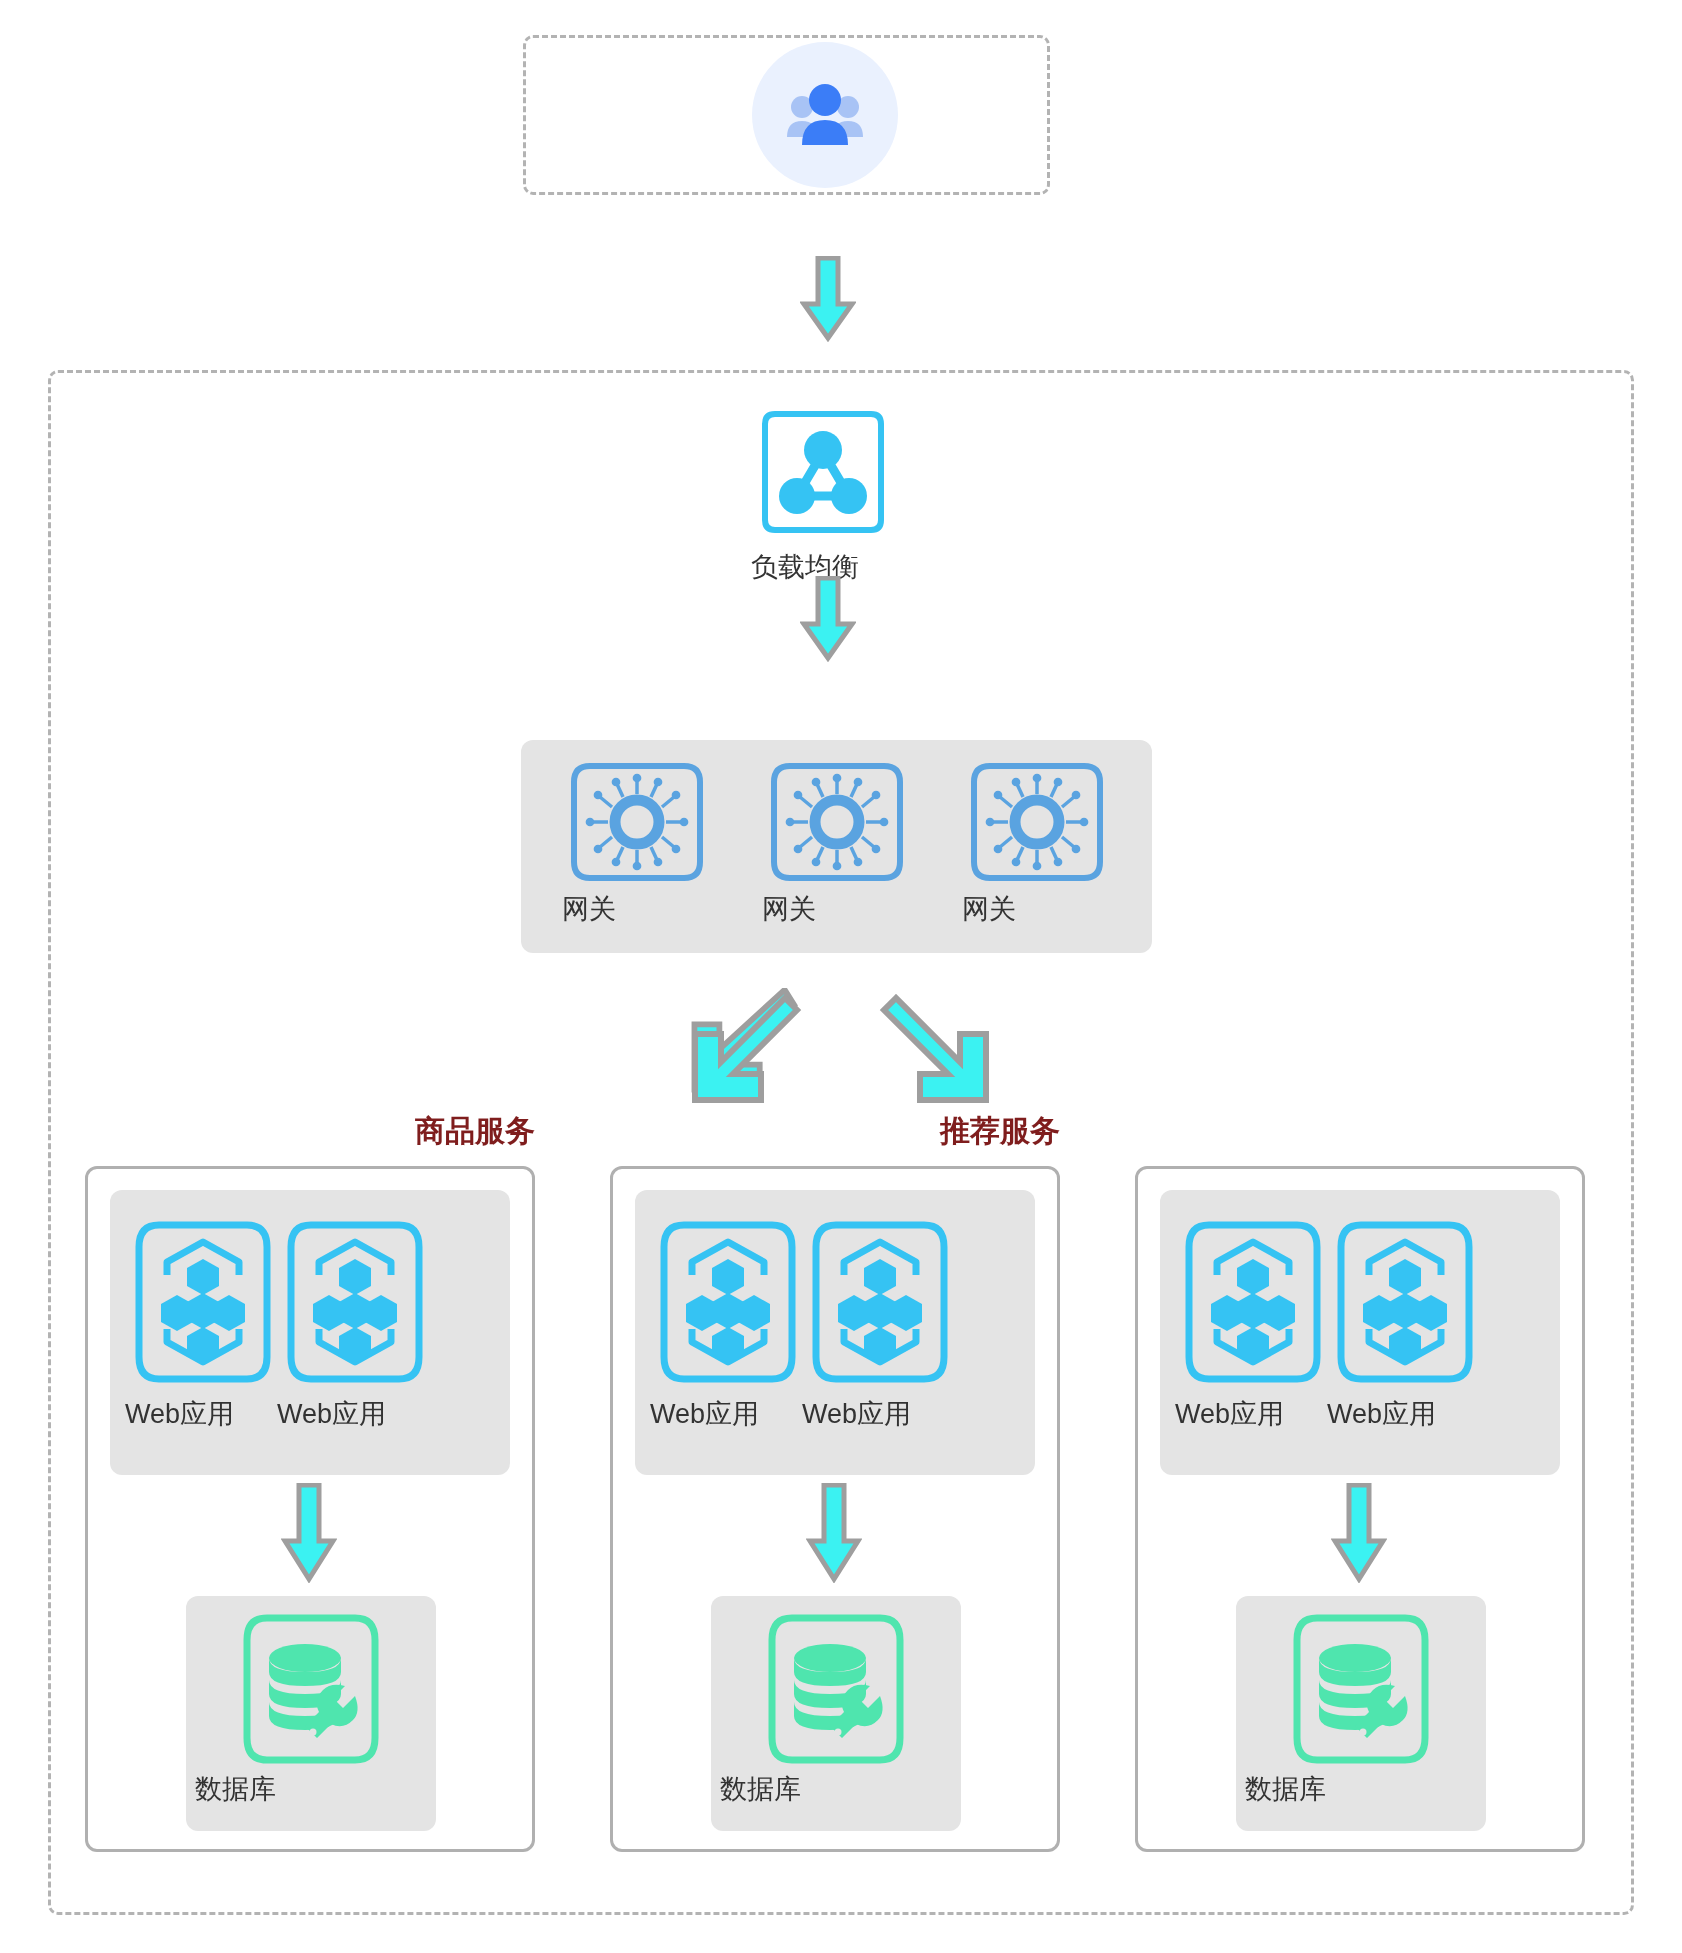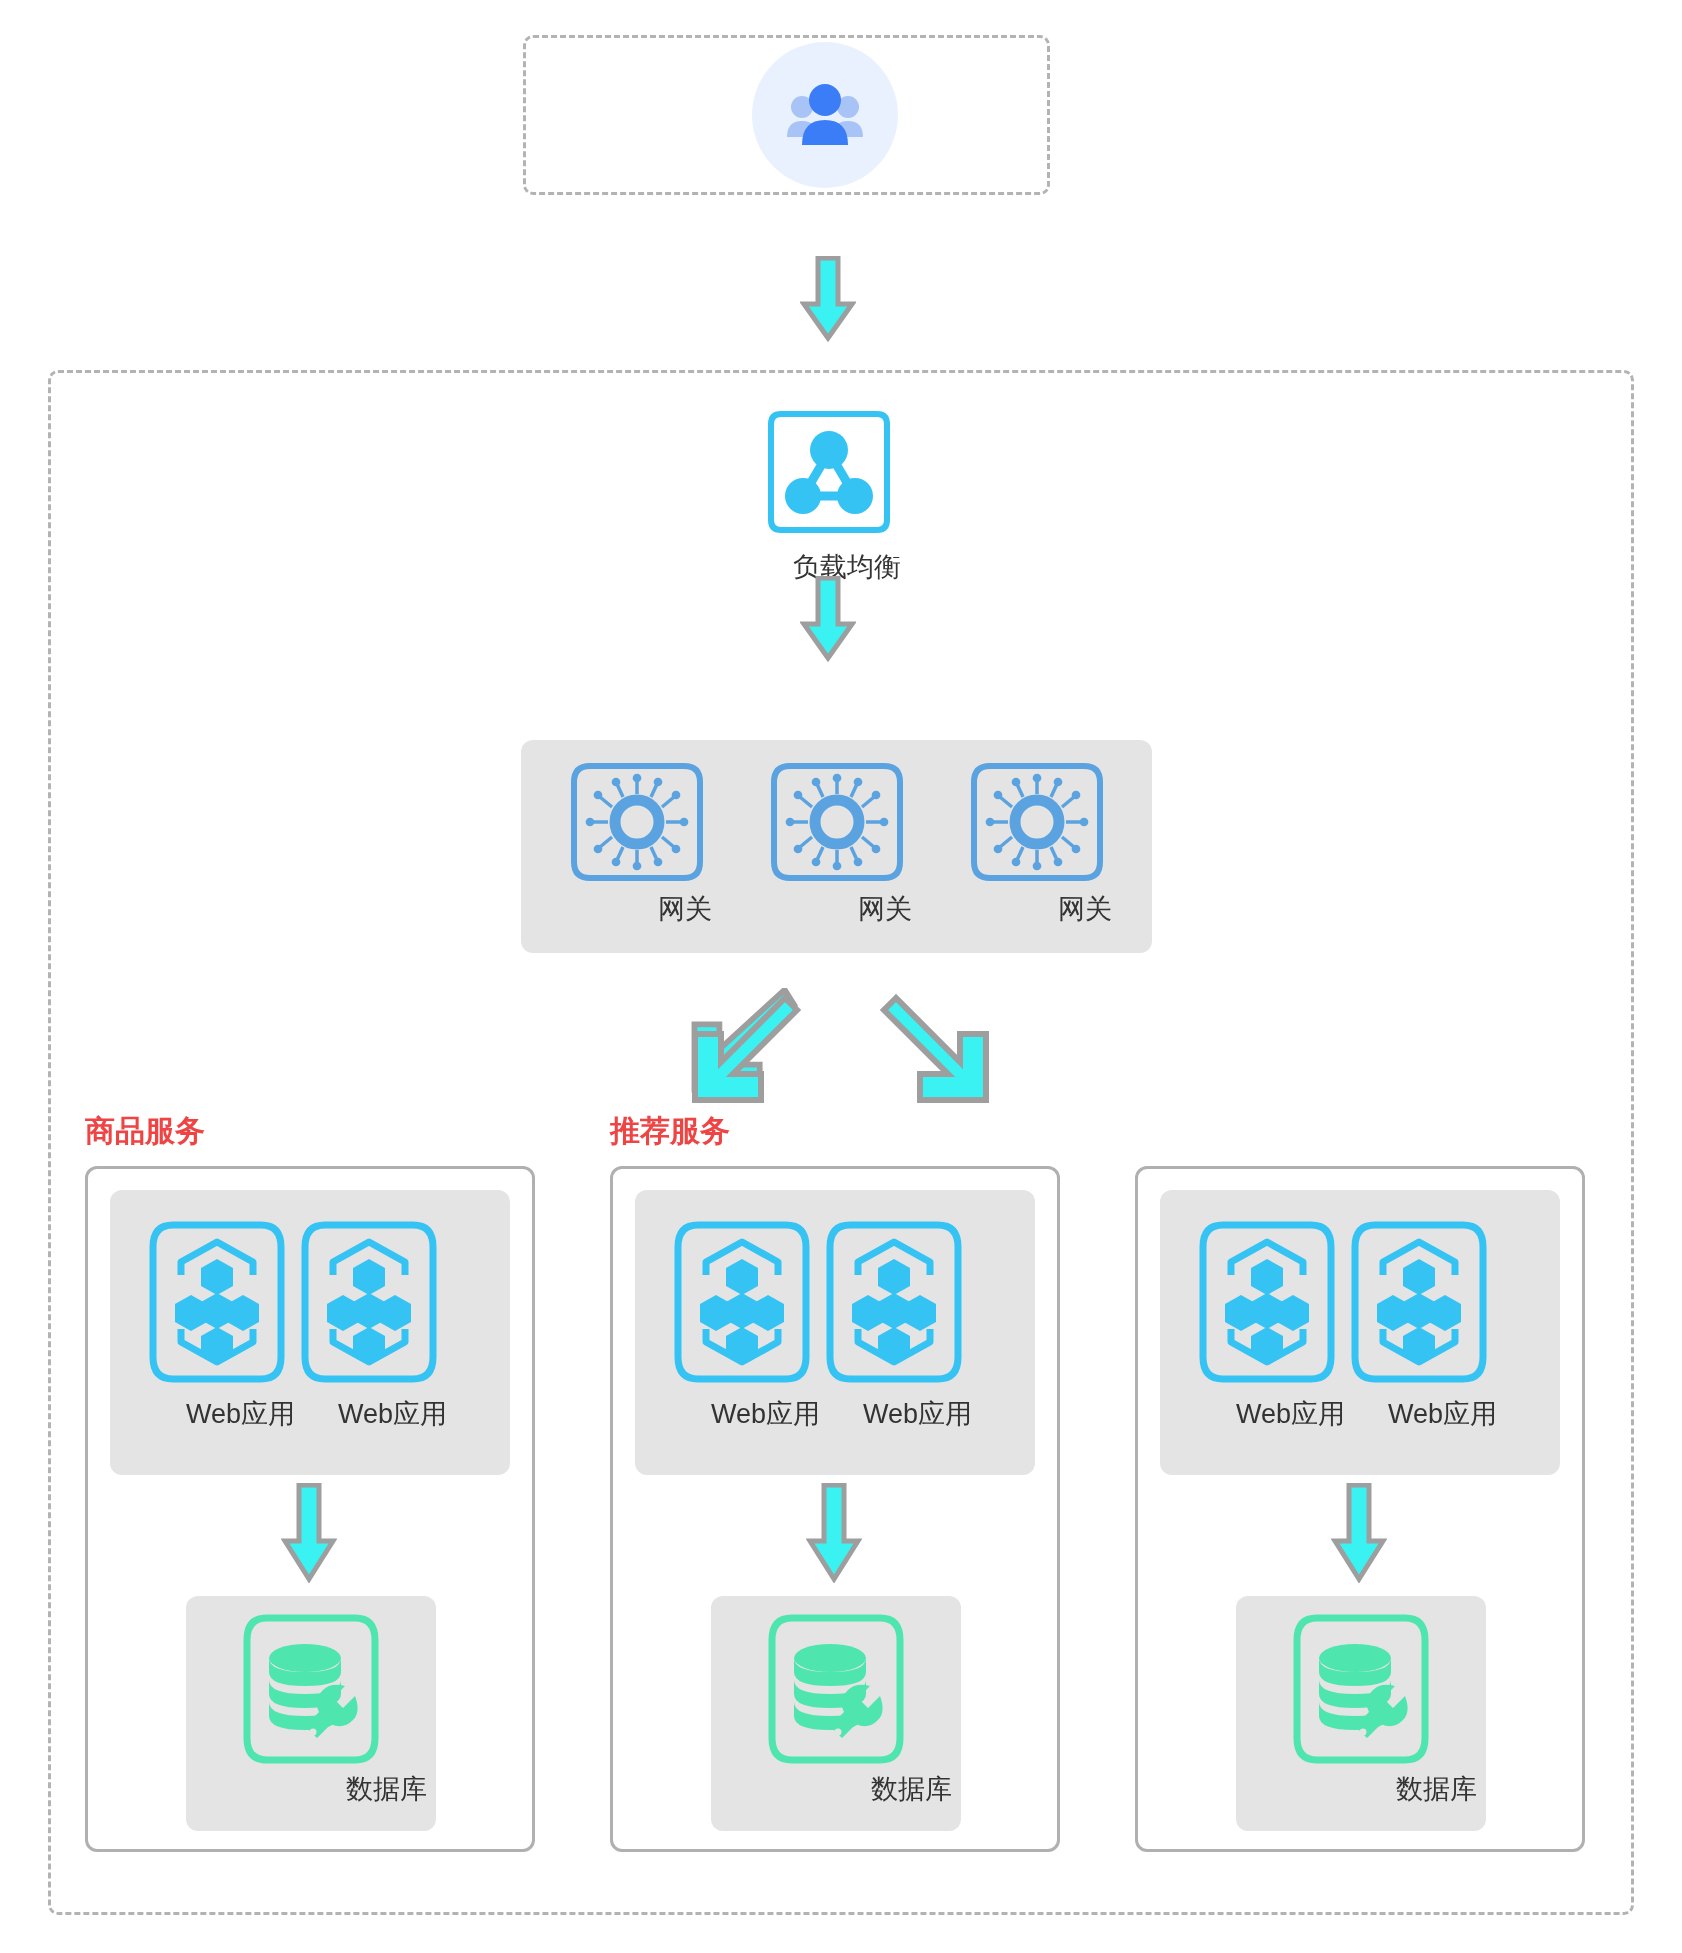--- a/index.html
+++ b/index.html
@@ -43,31 +43,31 @@
     border-radius: 12px;
   }
 
   
   .service-box {
     border: 3px solid #b0b0b0;
     border-radius: 12px;
     background: #ffffff;
   }
   .service-title {
-    text-align: left;
+    text-align: right;
     font-size: 30px;
-    color: #ef4444;
+    color: #7f1d1d;
     white-space: nowrap;
   }
   .service-title.bold { font-weight: bold; }
 
   .node {
     display: flex;
     flex-direction: column;
-    align-items: flex-end;
+    align-items: flex-start;
   }
   .node svg { display: block; }
 
   .arrow svg { display: block; }
 </style>
 </head>
 <body>
 
 <div id="stage">
 

